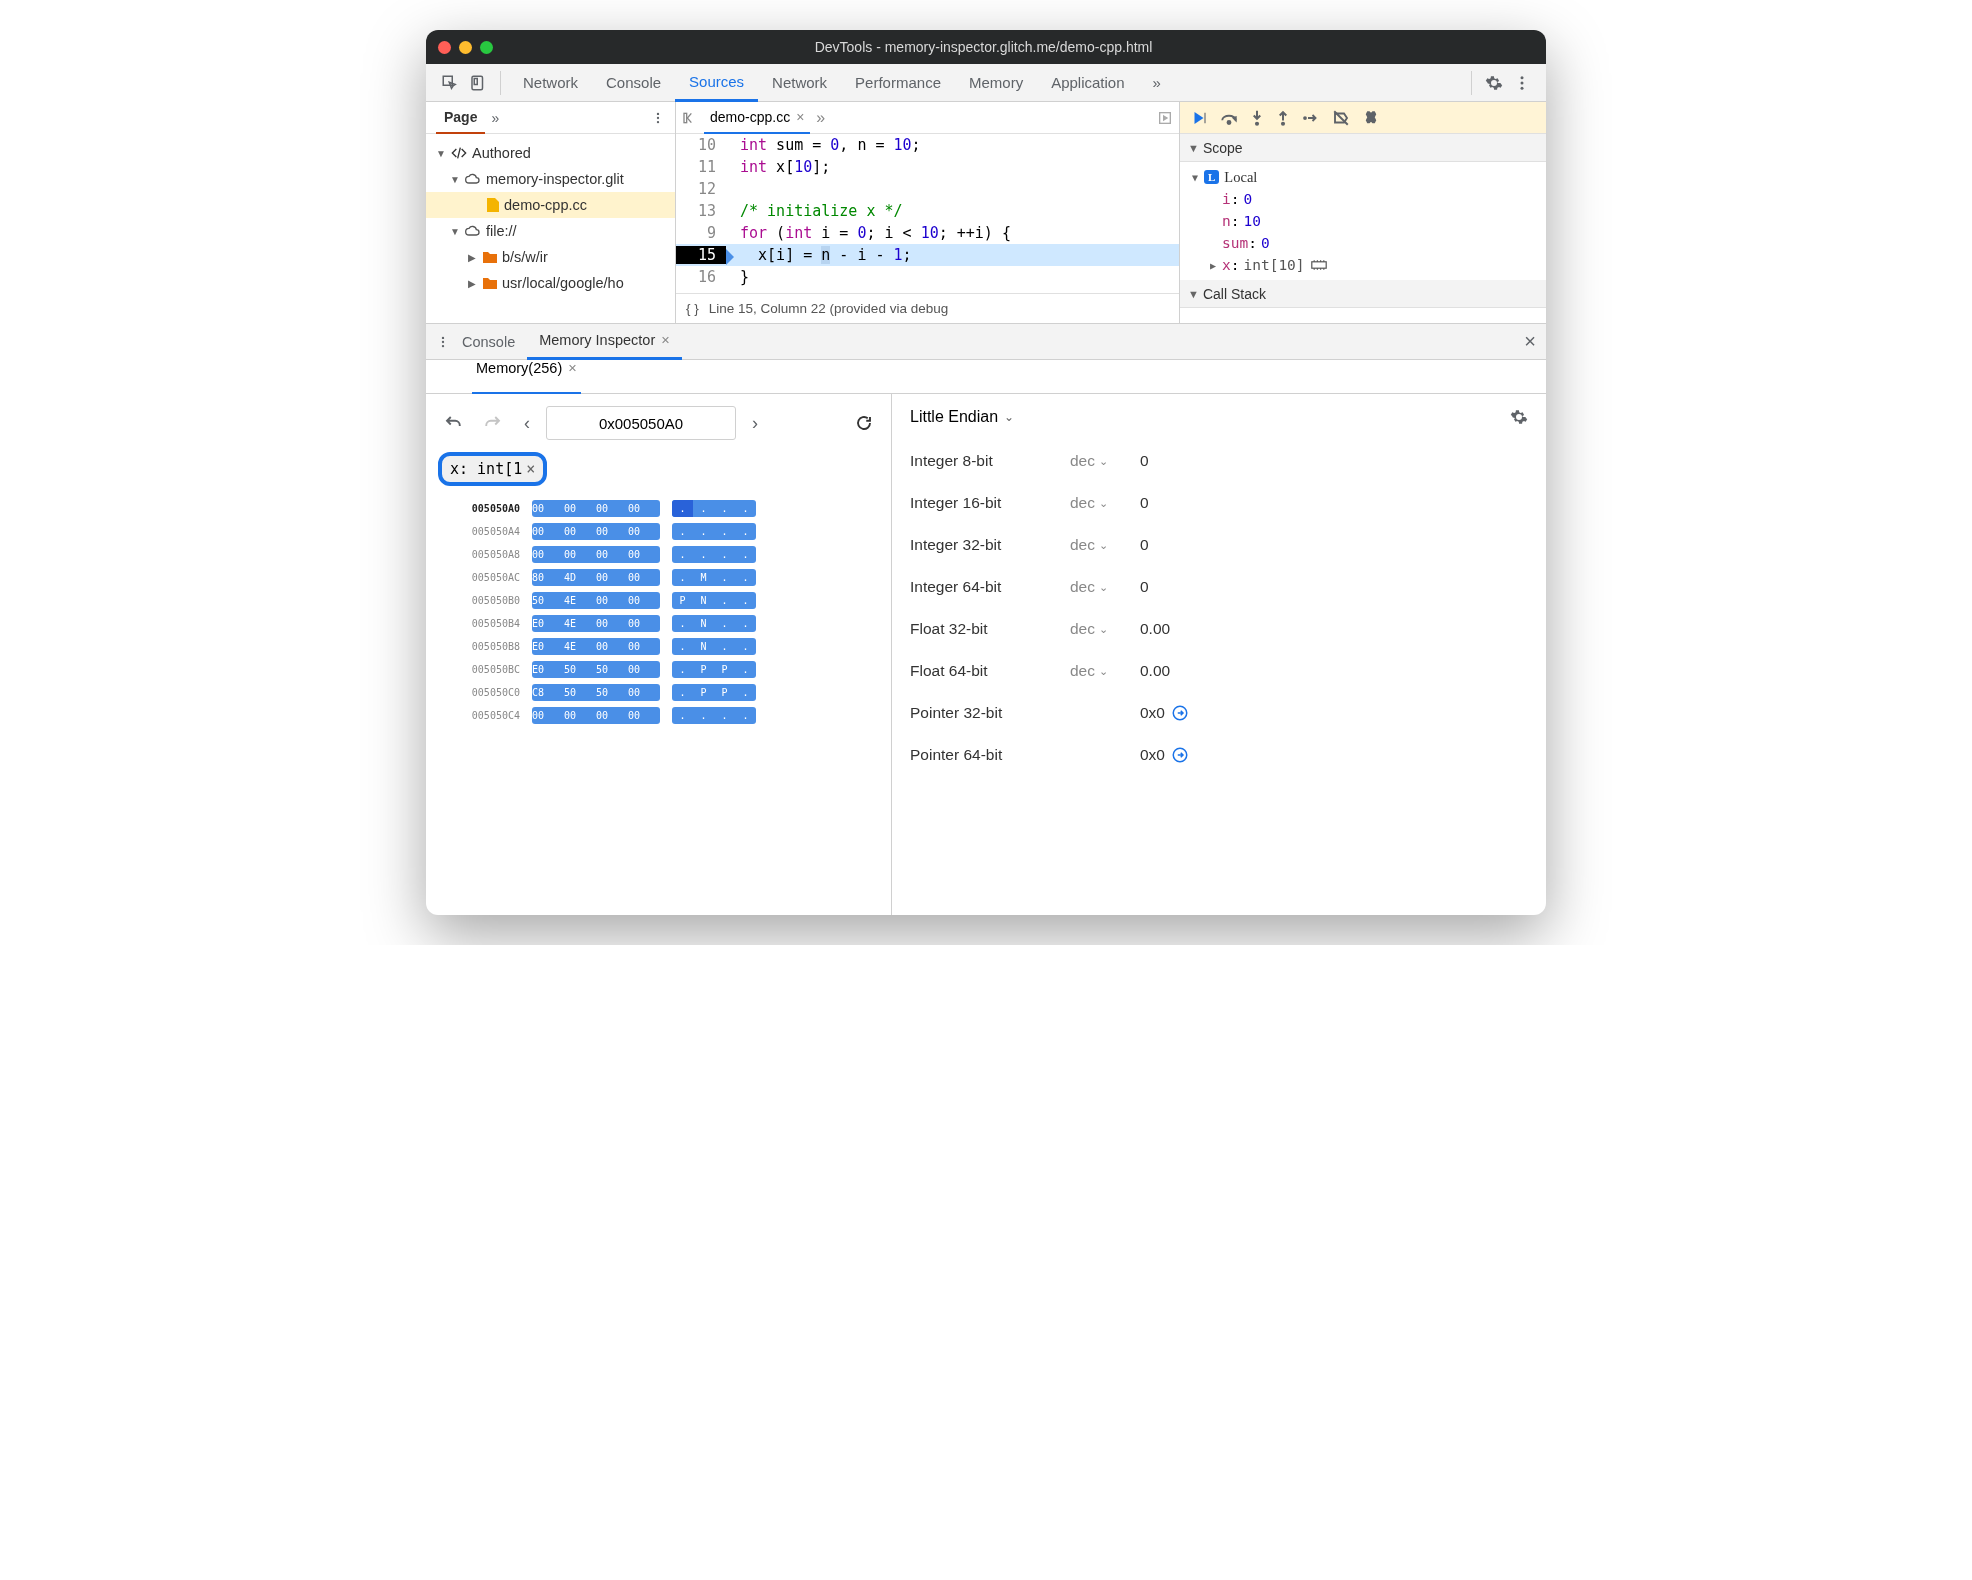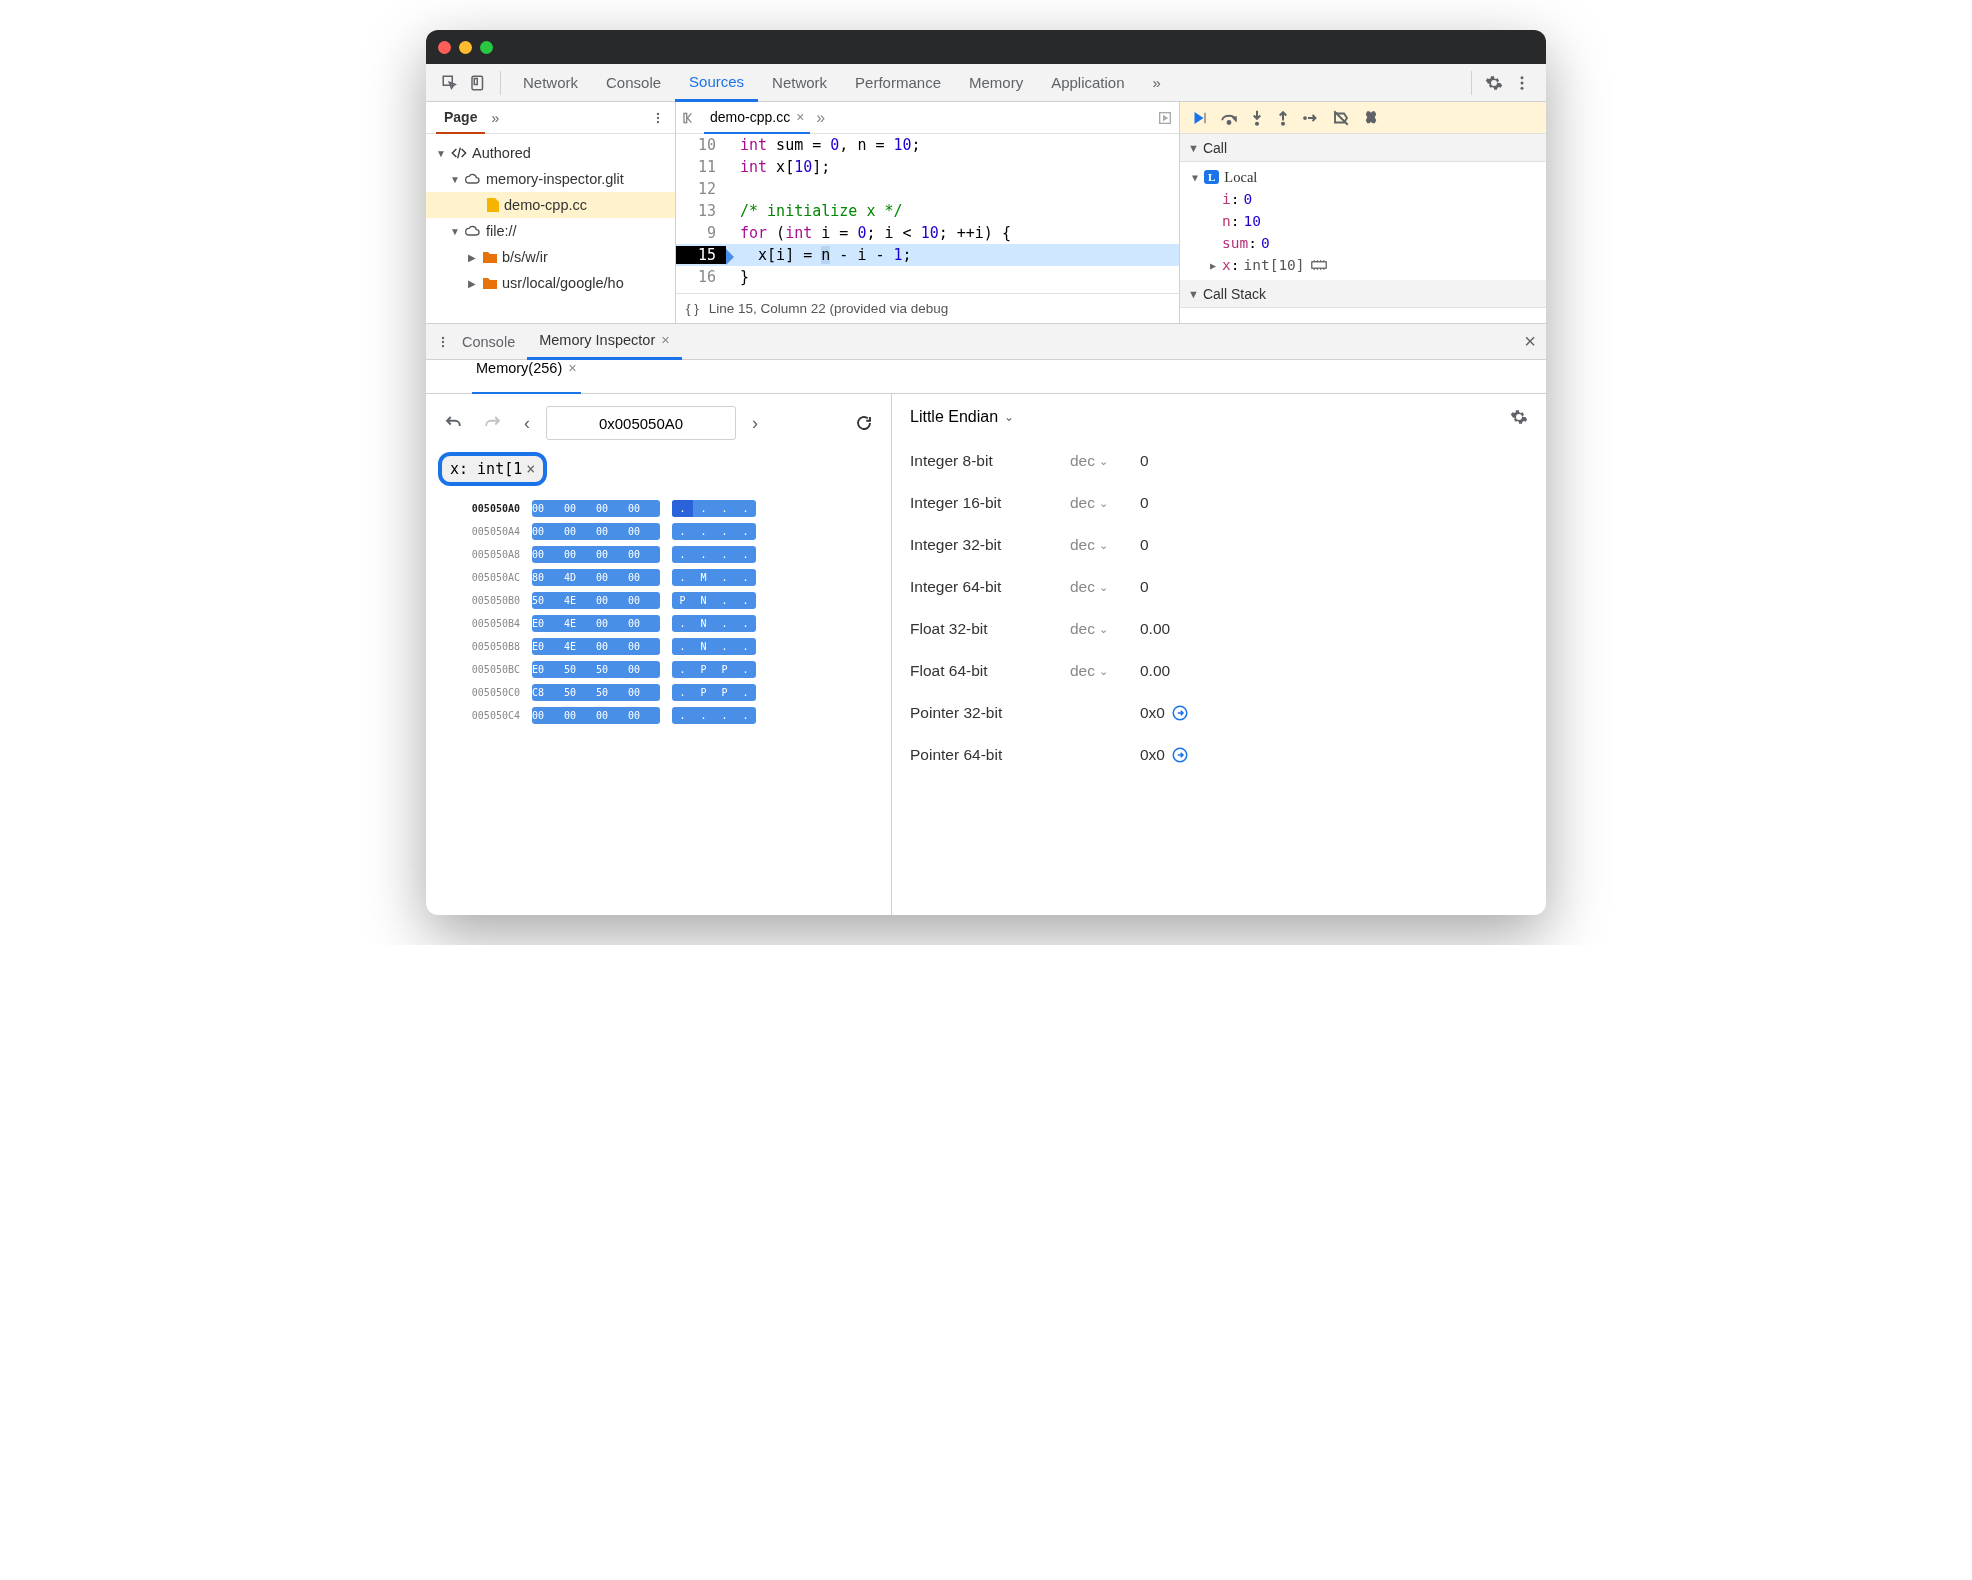--- a/index.html
+++ b/index.html
@@ -118,20 +118,21 @@
 <body>
 
 <div class="window">
 
   <div class="titlebar">
     <div class="traffic">
       <div class="dot red"></div>
       <div class="dot yellow"></div>
       <div class="dot green"></div>
     </div>
+    <div class="title-text">DevTools - memory-inspector.glitch.me/demo-cpp.html</div>
     <div style="width:60px"></div>
   </div>
 
   <div class="main-tabs">
     <div class="icon-btn">
       <svg width="18" height="18" viewBox="0 0 24 24" fill="none" stroke="currentColor" stroke-width="2">
           <rect x="3" y="3" width="12" height="12"></rect>
           <path d="M11 11 l8 3 -3 2 -2 3z"></path>
         </svg>
     </div>
@@ -335,21 +336,21 @@
             </svg>
           </span>
         <span class="bicon">
             <svg width="18" height="18" viewBox="0 0 24 24" fill="#5f6368">
               <path d="M7 3h3l2 2 2-2h3l2 4-2 4 2 4-2 4h-3l-2-2-2 2H7l-2-4 2-4-2-4z"></path>
             </svg>
           </span>
       </div>
       <div class="dbg-section-h">
           <span class="tri">▼</span>
-          <span>Call</span>
+          <span>Scope</span>
         </div>
       <div class="scope-body">
         <div class="scope-row">
             <span class="tri2">▼</span>
             <span class="badge-L">L</span>
             <span style="color:#333;font-family:-apple-system">Local</span>
           </div>
         <div id="scope-vars">
             <div class="scope-row" style="padding-left: 18px;"><span class="tri2"></span><span class="scope-key">i</span>:<span class="scope-val">0</span></div>
             <div class="scope-row" style="padding-left: 18px;"><span class="tri2"></span><span class="scope-key">n</span>:<span class="scope-val">10</span></div>

